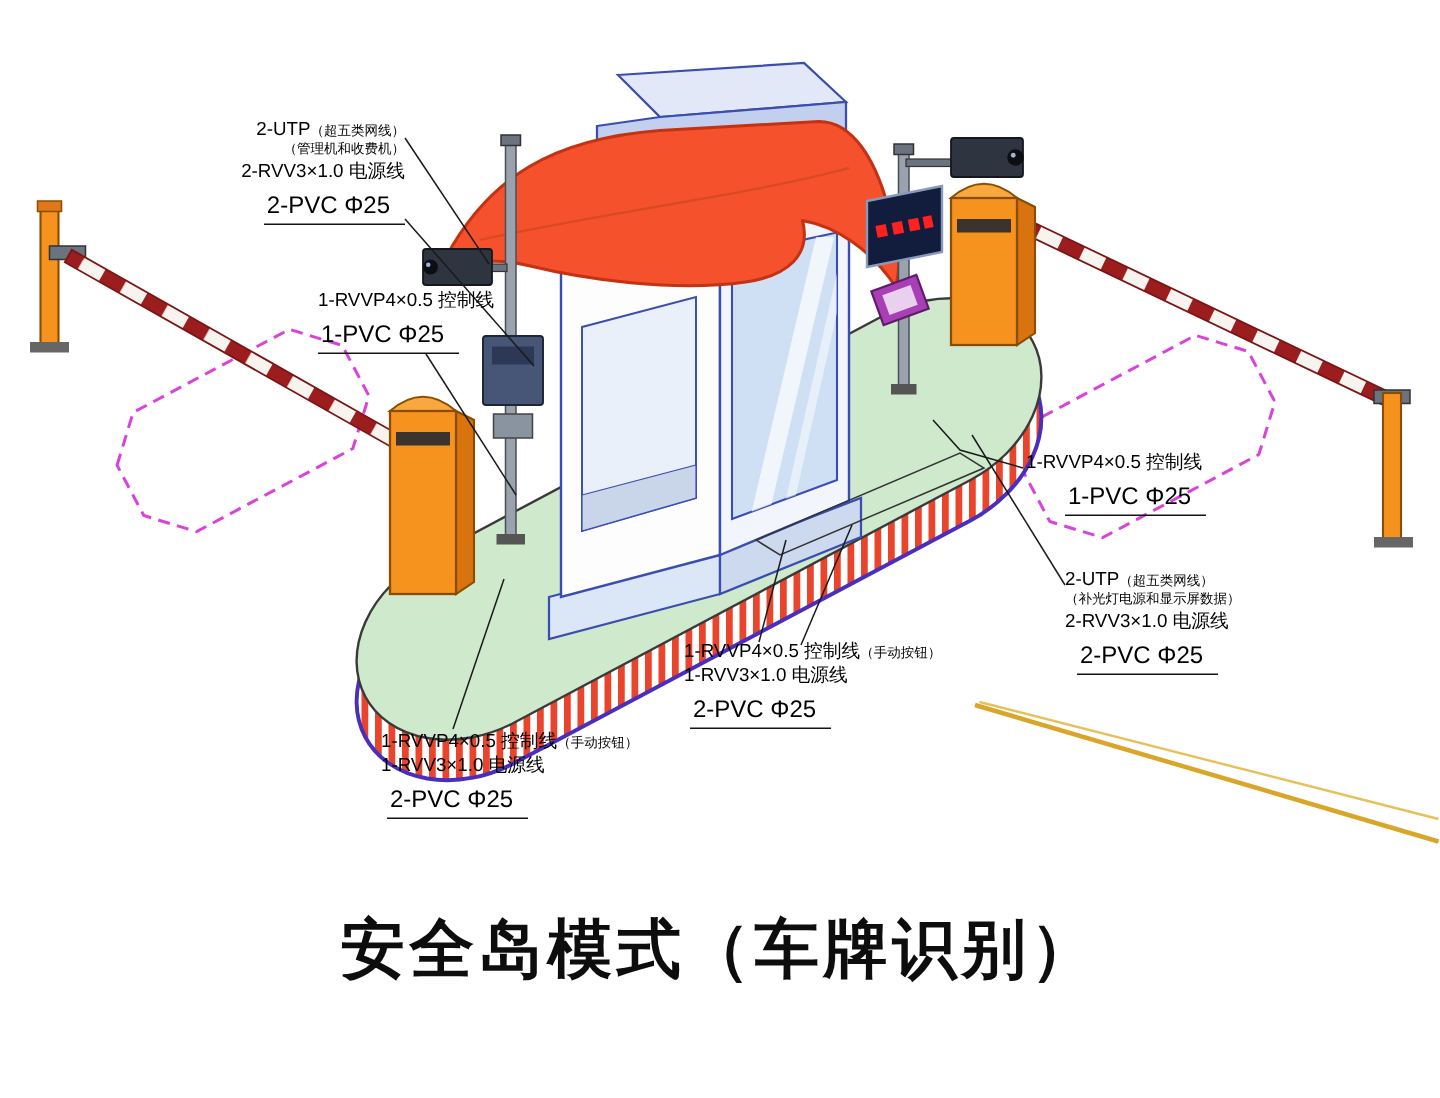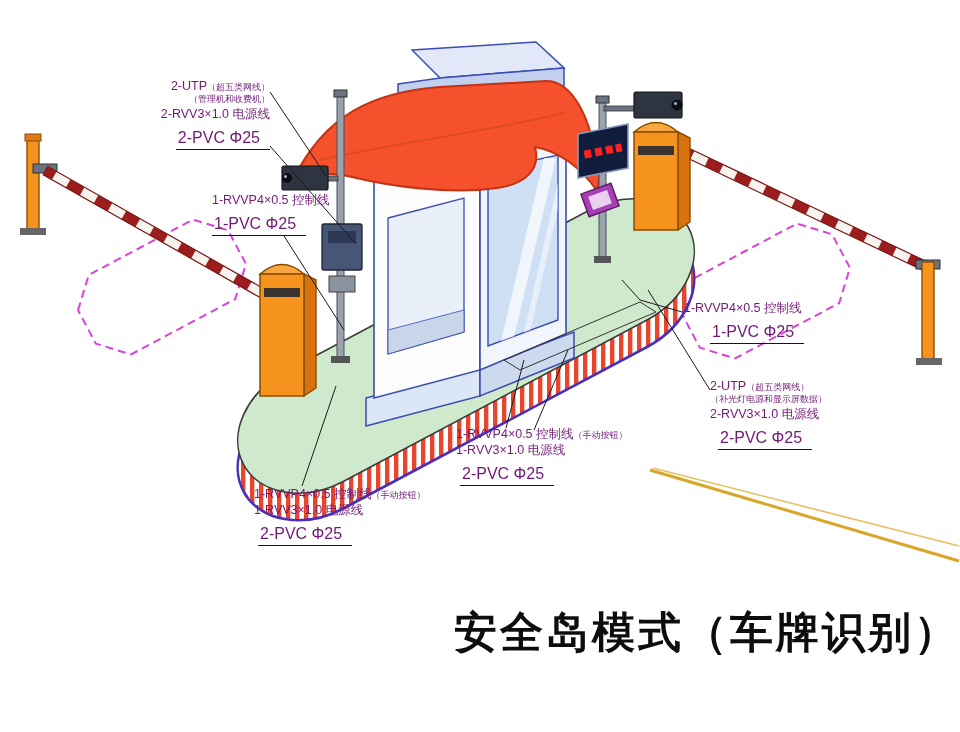--- a/index.html
+++ b/index.html
@@ -1,34 +1,34 @@
 <!DOCTYPE html>
 <html><head>
 <meta charset="utf-8">
 <style>
   *{margin:0;padding:0;box-sizing:border-box}
   html,body{width:960px;height:732px}
   body{position:relative;background:#ffffff;font-family:"Liberation Sans","DejaVu Sans",sans-serif;overflow:hidden}
   .stage{position:absolute;inset:0}
   svg.scene{position:absolute;left:0;top:0}
-  .ann{position:absolute;color:#701a75;line-height:1.28;white-space:nowrap}
+  .ann{position:absolute;color:#000000;line-height:1.28;white-space:nowrap}
   .ann .m{font-size:12.5px}
   .ann .s{font-size:9px}
   .ann .u{border-bottom:1.6px solid #141414;display:inline-block;padding:0 10px 1px 2px;font-size:16px;margin-top:6px}
   .b1{left:148px;top:78px;width:122px;text-align:right}
   .b2{left:212px;top:192px}
   .b3{left:684px;top:300px}
   .b3 .u{margin-left:26px}
   .b4{left:710px;top:378px}
   .b4 .u{margin-left:8px}
   .b5{left:456px;top:426px}
   .b5 .u{margin-left:4px}
   .b6{left:254px;top:486px}
   .b6 .u{margin-left:4px}
-  .title{position:absolute;left:0;right:0;top:604px;text-align:right;font-size:43px;font-weight:700;letter-spacing:3px;color:#0d0d0d}
+  .title{position:absolute;left:0;right:0;top:604px;text-align:center;font-size:43px;font-weight:700;letter-spacing:3px;color:#0d0d0d}
 </style>
 </head>
 <body>
 
 <div class="stage">
 
 <svg class="scene" width="960" height="732" viewBox="0 0 960 732">
   <defs>
     <pattern id="stripeSide" patternUnits="userSpaceOnUse" width="9" height="14" patternTransform="rotate(28)">
       <rect x="0" y="0" width="4.6" height="14" fill="#e8452c"></rect>

